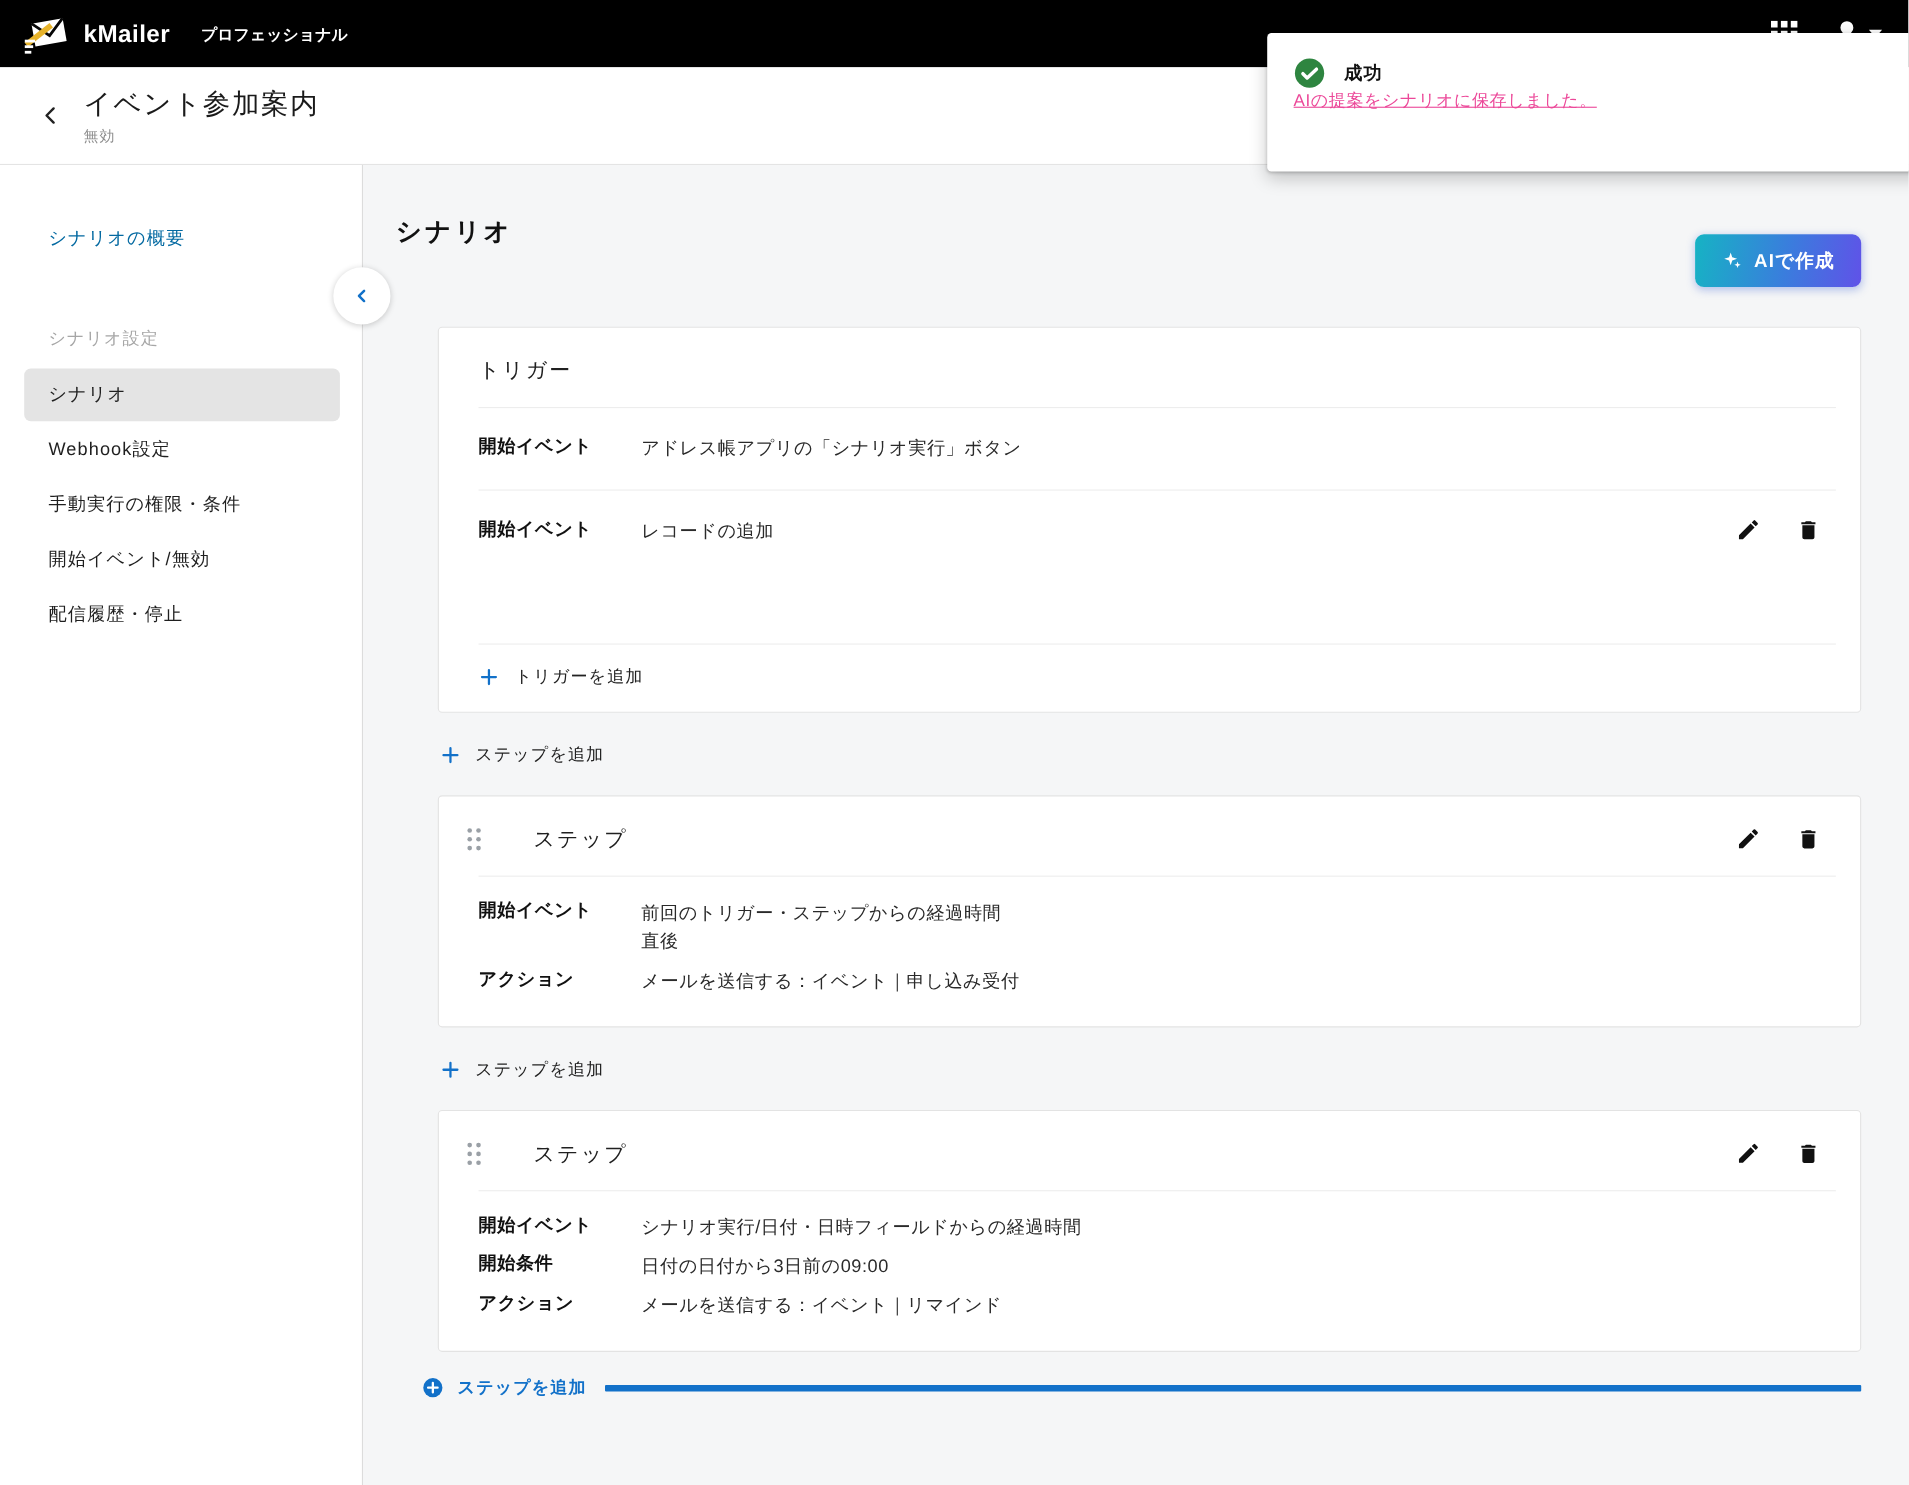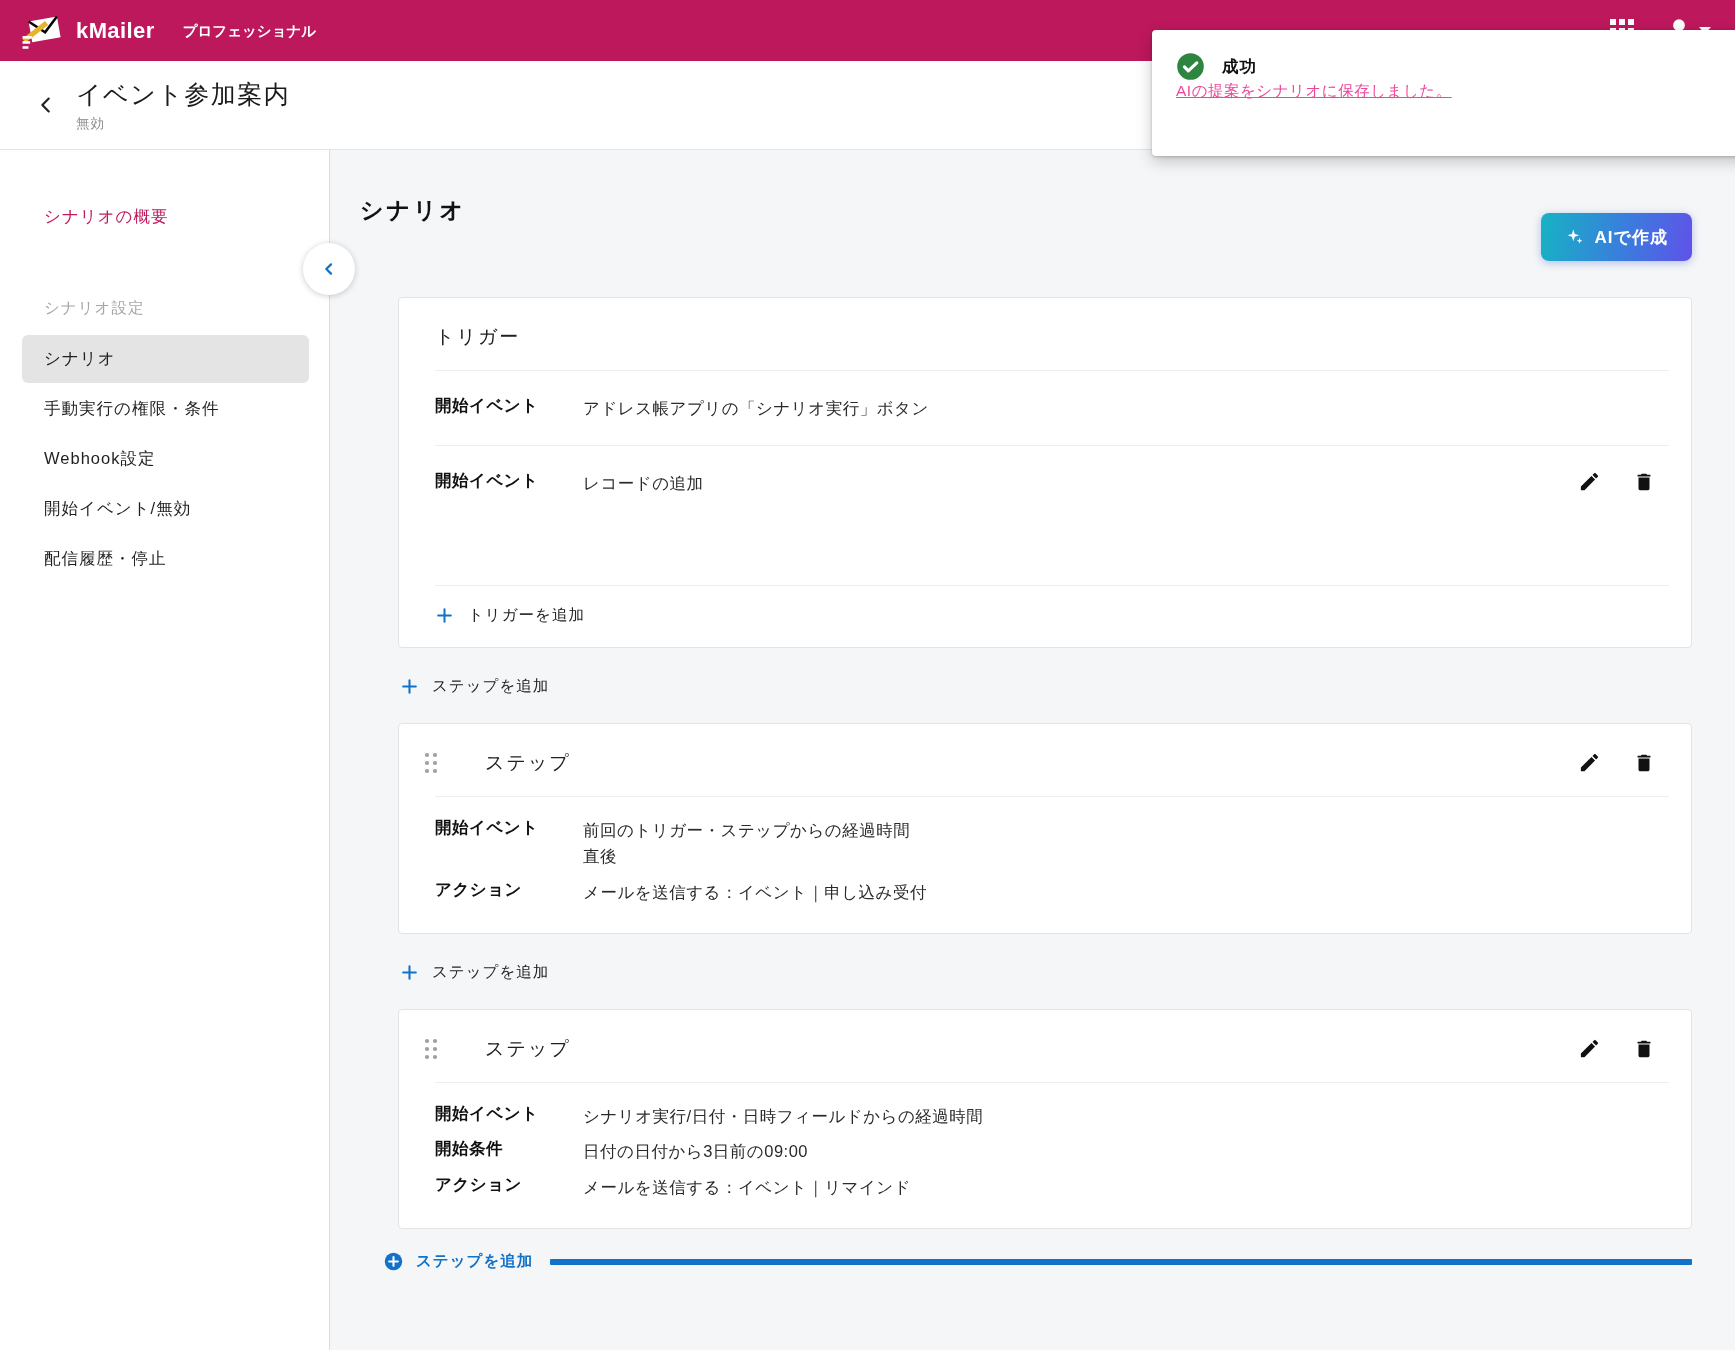--- a/index.html
+++ b/index.html
@@ -10,39 +10,39 @@
     --ai-gradient-end:#6052e8;
   }
   *{box-sizing:border-box;}
   html,body{margin:0;padding:0;}
   body{
     width:1735px;height:1350px;position:relative;overflow:hidden;
     background:#f5f6f7;color:#1b1b1b;
     font-family:"Liberation Sans","DejaVu Sans",sans-serif;
   }
   
-  .topbar{position:absolute;top:0;left:0;right:0;height:61px;background:#be185d;
+  .topbar{position:absolute;top:0;left:0;right:0;height:61px;background:#000000;
     display:flex;align-items:center;padding:0 24px 0 20px;z-index:3;}
   .brand{color:#fff;font-size:22px;font-weight:bold;letter-spacing:.4px;margin-left:12px;}
   .plan{color:#fff;font-size:14.5px;font-weight:bold;margin-left:28px;margin-top:2px;}
   .topbar-right{margin-left:auto;display:flex;align-items:center;gap:28px;}
   .icon-btn{display:flex;align-items:center;justify-content:center;cursor:pointer;background:none;border:none;padding:0;}
   .caret{width:0;height:0;border-left:6px solid transparent;border-right:6px solid transparent;border-top:7px solid #fff;margin-left:4px;}
   .user-wrap{display:flex;align-items:center;}
   
   .page-header{position:absolute;top:61px;left:0;right:0;height:89px;background:#fff;
     border-bottom:1px solid #e4e4e4;display:flex;align-items:center;padding-left:28px;z-index:2;}
   .back-btn{width:36px;height:36px;display:flex;align-items:center;justify-content:center;cursor:pointer;background:none;border:none;}
   .title-block{margin-left:12px;}
   .page-title{font-size:25px;font-weight:500;letter-spacing:1.5px;color:#1a1a1a;}
   .page-status{font-size:13.5px;color:#8d8d8d;margin-top:4px;letter-spacing:1px;}
   
   .sidebar{position:absolute;top:150px;left:0;bottom:0;width:330px;background:#fff;
     border-right:1px solid #dcdcdc;padding-top:44px;z-index:1;}
-  .side-link{font-size:16.5px;color:#be185d;padding:12px 0 12px 44px;cursor:pointer;letter-spacing:1px;}
+  .side-link{font-size:16.5px;color:#0369a1;padding:12px 0 12px 44px;cursor:pointer;letter-spacing:1px;}
   .side-overview{margin-bottom:48px;}
   .side-section{font-size:15.5px;color:#a6a6a6;padding:10px 0 14px 44px;letter-spacing:1px;}
   .side-item{font-size:16.5px;color:#1f1f1f;margin:2px 20px 2px 22px;padding:13px 0 13px 22px;
     border-radius:6px;cursor:pointer;letter-spacing:1px;}
   .side-item.selected{background:#e4e4e4;}
   .collapse-btn{position:absolute;left:303px;top:243px;width:52px;height:52px;border-radius:50%;
     background:#fff;box-shadow:0 1px 6px rgba(0,0,0,.2);display:flex;align-items:center;
     justify-content:center;cursor:pointer;border:none;z-index:6;}
   
   .main{position:absolute;top:150px;left:331px;right:0;bottom:0;padding:45px 43px 0 29px;}
@@ -139,22 +139,22 @@
   <div class="title-block">
     <div class="page-title">イベント参加案内</div>
     <div class="page-status">無効</div>
   </div>
 </div>
 
 <aside class="sidebar">
   <div class="side-link side-overview">シナリオの概要</div>
   <div class="side-section">シナリオ設定</div>
   <div class="side-item selected">シナリオ</div>
+  <div class="side-item">Webhook設定</div>
   <div class="side-item">手動実行の権限・条件</div>
-  <div class="side-item">Webhook設定</div>
   <div class="side-item">開始イベント/無効</div>
   <div class="side-item">配信履歴・停止</div>
 </aside>
 <button class="collapse-btn">
   <svg width="16" height="16" viewBox="0 0 24 24" fill="none" stroke="#1271c9" stroke-width="3.4" stroke-linecap="round" stroke-linejoin="round">
     <path d="M15 5 L8 12 L15 19"></path>
   </svg>
 </button>
 
 <main class="main">

